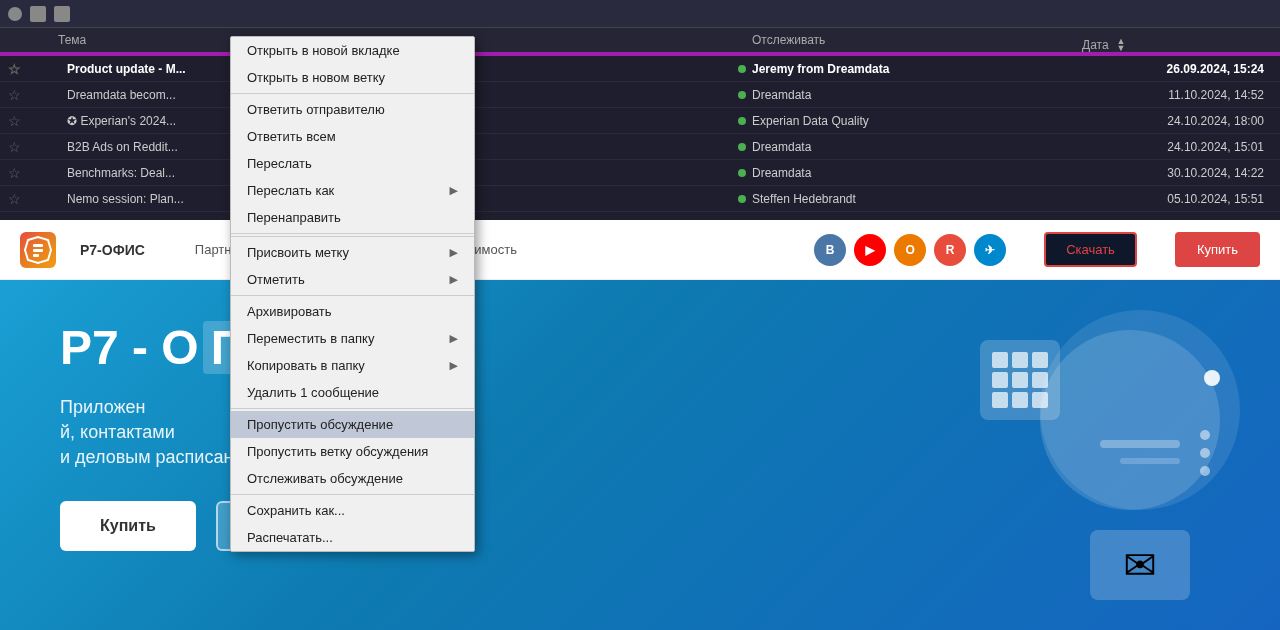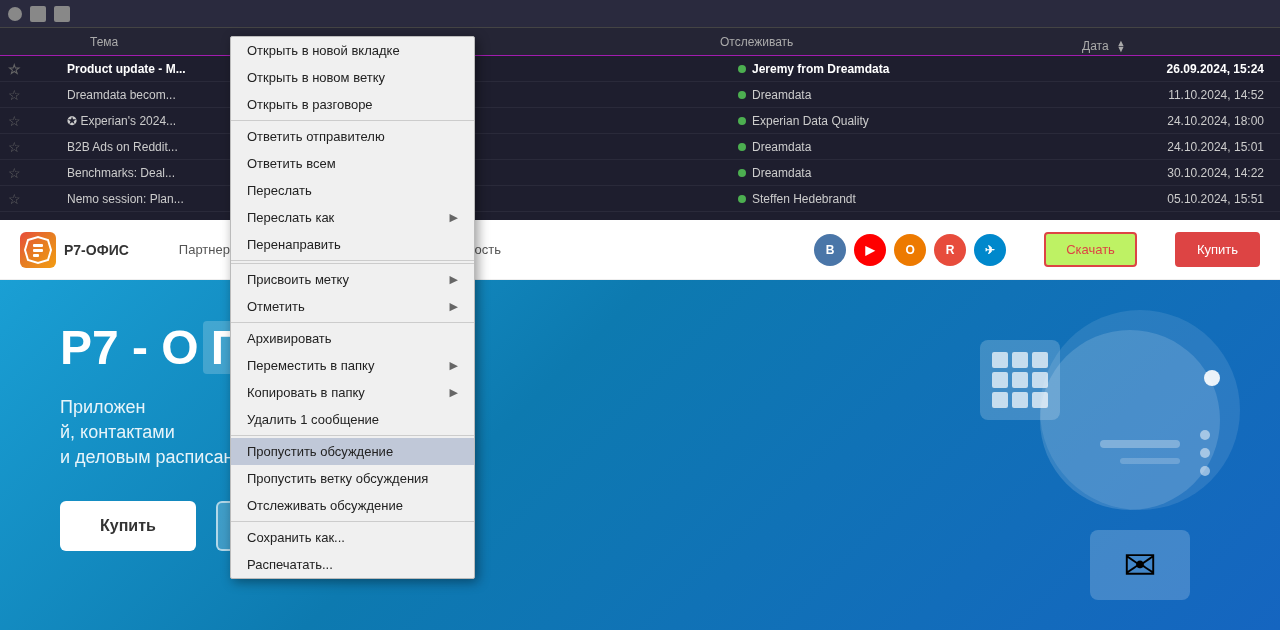--- a/index.html
+++ b/index.html
@@ -28,25 +28,24 @@
       border-radius: 2px;
       display: inline-block;
     }
 
     
     .email-header {
       display: flex;
       align-items: center;
       height: 28px;
       background: #252535;
-      border-bottom: 1px solid #a21caf;
+      border-bottom: 4px solid #a21caf;
       padding: 0 8px;
       color: #aaa;
       font-size: 12px;
-      gap: 32px;
     }
     .email-header .col-star { width: 30px; }
     .email-header .col-theme { flex: 1; padding-left: 20px; }
     .email-header .col-sender { width: 340px; padding-left: 20px; }
     .email-header .col-date { width: 200px; padding-left: 10px; display: flex; align-items: center; gap: 4px; margin-top: 9px; }
 
     
     .email-list {
       background: #1e1e2e;
     }
@@ -84,21 +83,21 @@
       background: #fff;
       display: flex;
       align-items: center;
       padding: 0 20px;
       gap: 30px;
       border-bottom: 1px solid #eee;
     }
     .r7-logo {
       display: flex;
       align-items: center;
-      gap: 8px;
+      gap: 24px;
       color: #333;
       font-weight: bold;
       font-size: 14px;
     }
     .r7-logo-icon {
       width: 36px; height: 36px;
       background: linear-gradient(135deg, #e74c3c, #e67e22, #f39c12);
       border-radius: 6px;
       display: flex; align-items: center; justify-content: center;
       color: white; font-size: 10px; font-weight: bold;
@@ -117,21 +116,21 @@
       width: 32px; height: 32px; border-radius: 50%;
       display: flex; align-items: center; justify-content: center;
       font-size: 12px; font-weight: bold; color: white; cursor: pointer;
     }
     .si-vk { background: #4a76a8; }
     .si-yt { background: #ff0000; }
     .si-ok { background: #ed7a00; }
     .si-rt { background: #e74c3c; }
     .si-tg { background: #0088cc; }
     .r7-btn {
-      padding: 8px 20px; border-radius: 4px; font-size: 13px; cursor: pointer; border: 2px solid #d44; color: #d44; background: #bef264; margin-left: 8px;
+      padding: 8px 20px; border-radius: 4px; font-size: 13px; cursor: pointer; border: 2px solid #d44; color: #d44; background: #0f172a; margin-left: 8px;
     }
     .r7-btn.primary { background: #d44; color: white; }
 
     
     .r7-hero {
       height: 350px;
       background: linear-gradient(135deg, #1a9fd4 0%, #0d7ab0 40%, #1565c0 100%);
       display: flex;
       padding: 40px 60px;
       position: relative;
@@ -439,21 +438,20 @@
         <div class="deco-dot-sm"></div>
         <div class="deco-dot-sm"></div>
       </div>
     </div>
   </div>
 </div>
 
 <div class="context-menu">
   <div class="cm-item">Открыть в новой вкладке</div>
   <div class="cm-item">Открыть в новом ветку</div>
-  <div class="cm-item">Открыть в разговоре</div>
   <div class="cm-separator"></div>
   <div class="cm-item">Ответить отправителю</div>
   <div class="cm-item">Ответить всем</div>
   <div class="cm-item">Переслать</div>
   <div class="cm-item">Переслать как <span class="cm-arrow">▶</span></div>
   <div class="cm-item">Перенаправить</div>
   <div class="cm-separator"></div>
   <div class="cm-separator"></div>
   <div class="cm-item">Присвоить метку <span class="cm-arrow">▶</span></div>
   <div class="cm-item">Отметить <span class="cm-arrow">▶</span></div>

